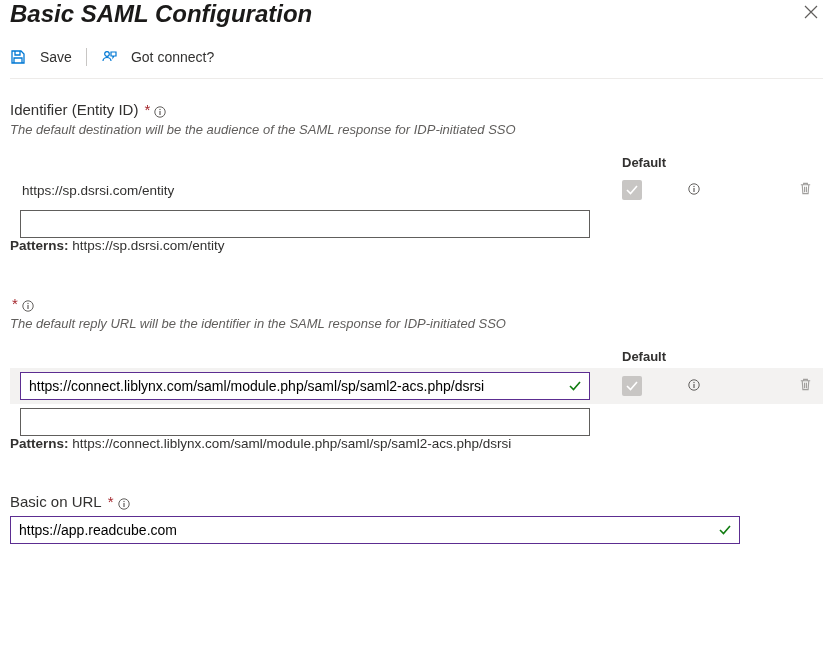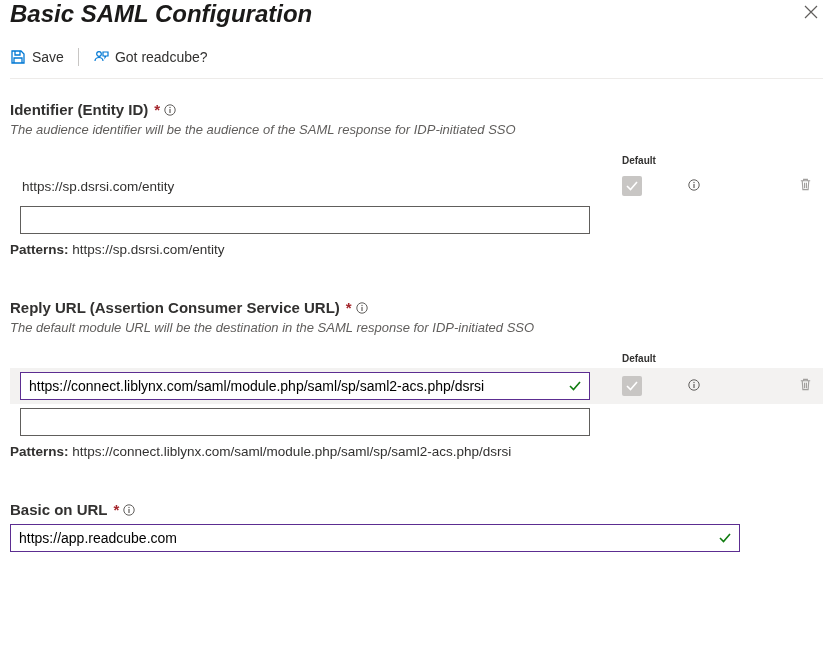--- a/index.html
+++ b/index.html
@@ -36,61 +36,60 @@
     display: flex;
     align-items: center;
     gap: 8px;
     padding: 20px 0 12px 0;
     border-bottom: 1px solid #edebe9;
     margin-bottom: 22px;
   }
   .toolbar-btn {
     display: flex;
     align-items: center;
-    gap: 6px;
+    gap: 14px;
     color: #323130;
     cursor: pointer;
     font-size: 14px;
   }
   .toolbar-sep {
     width: 1px;
     height: 18px;
     background: #c8c6c4;
     margin: 0 6px;
   }
   .icon-svg { width: 16px; height: 16px; display: block; }
   .save-icon .icon-svg { color: #0078d4; }
   .feedback-icon .icon-svg { color: #0078d4; }
 
   .section { margin-bottom: 42px; }
   .section-label {
     font-size: 15px;
     color: #323130;
     display: flex;
-    align-items: center;
+    align-items: flex-end;
     gap: 4px;
     margin-bottom: 4px;
-    font-weight: bold;
   }
   .required { color: #a4262c; margin-left: 2px; }
   .info-icon {
     display: inline-flex;
     color: #605e5c;
   }
   .info-icon svg { width: 12px; height: 12px; }
   .desc {
     font-style: italic;
     color: #605e5c;
     font-size: 13px;
     margin-bottom: 18px;
   }
   .default-header {
     display: flex;
     font-weight: 600;
-    font-size: 10px;
+    font-size: 13px;
     padding-bottom: 4px;
   }
   .col-field { flex: 0 0 604px; }
   .col-default { flex: 0 0 74px; padding-left: 8px;}
   .col-info { flex: 0 0 36px; }
   .col-delete { flex: 1; text-align: right; padding-right: 10px;}
 
   .row {
     display: flex;
     align-items: center;
@@ -132,21 +131,21 @@
     background: #c8c6c4;
     display: inline-flex; align-items: center; justify-content: center;
     border-radius: 2px;
   }
   .checkbox-disabled svg { width: 14px; height: 14px; color: #fff; }
 
   .delete-icon { color: #605e5c; display:inline-flex;}
   .delete-icon.disabled { color: #a19f9d; }
   .delete-icon svg { width: 15px; height: 15px; }
 
-  .patterns { font-size: 13.5px; margin-top: 8px; }
+  .patterns { font-size: 13.5px; }
   .patterns b { font-weight: 600; }
 
   .empty-input-row { margin-left: 10px; width: 570px; margin-top: 4px; }
   .empty-input-row input { border: 1px solid #605e5c; }
 
 </style>
 </head>
 <body>
 
 <svg width="0" height="0" style="position:absolute">
@@ -195,35 +194,35 @@
       </span>
     <span>Save</span>
   </div>
   <div class="toolbar-sep"></div>
   <div class="toolbar-btn">
     <span class="feedback-icon">
         <svg class="icon-svg" viewBox="0 0 16 16">
           <use href="#i-feedback"></use>
         </svg>
       </span>
-    <span>Got readcube?</span>
+    <span>Got connect?</span>
   </div>
 </div>
 
 <div class="section">
   <div class="section-label">
     <span>Identifier (Entity ID)</span>
     <span class="required">*</span>
     <span class="info-icon">
         <svg viewBox="0 0 12 12">
           <use href="#i-info"></use>
         </svg>
       </span>
   </div>
-  <div class="desc">The audience identifier will be the audience of the SAML response for IDP-initiated SSO</div>
+  <div class="desc">The default destination will be the audience of the SAML response for IDP-initiated SSO</div>
 
   <div class="default-header">
     <div class="col-field"></div>
     <div class="col-default">Default</div>
     <div class="col-info"></div>
     <div class="col-delete"></div>
   </div>
 
   <div class="row">
     <div class="col-field">
@@ -253,29 +252,28 @@
   </div>
 
   <div class="patterns">
     <b>Patterns:</b>
     <span>https://sp.dsrsi.com/entity</span>
   </div>
 </div>
 
 <div class="section">
   <div class="section-label">
-    <span>Reply URL (Assertion Consumer Service URL)</span>
     <span class="required">*</span>
     <span class="info-icon">
         <svg viewBox="0 0 12 12">
           <use href="#i-info"></use>
         </svg>
       </span>
   </div>
-  <div class="desc">The default module URL will be the destination in the SAML response for IDP-initiated SSO</div>
+  <div class="desc">The default reply URL will be the identifier in the SAML response for IDP-initiated SSO</div>
 
   <div class="default-header">
     <div class="col-field"></div>
     <div class="col-default">Default</div>
     <div class="col-info"></div>
     <div class="col-delete"></div>
   </div>
 
   <div class="row highlighted">
     <div class="col-field">

